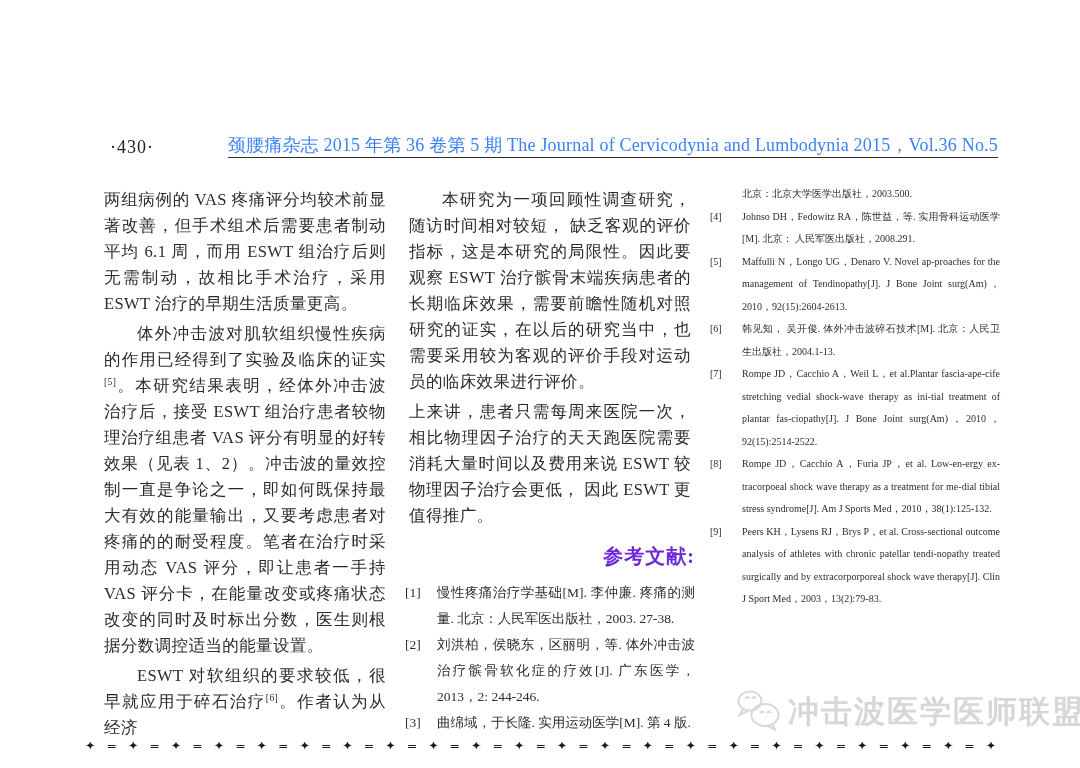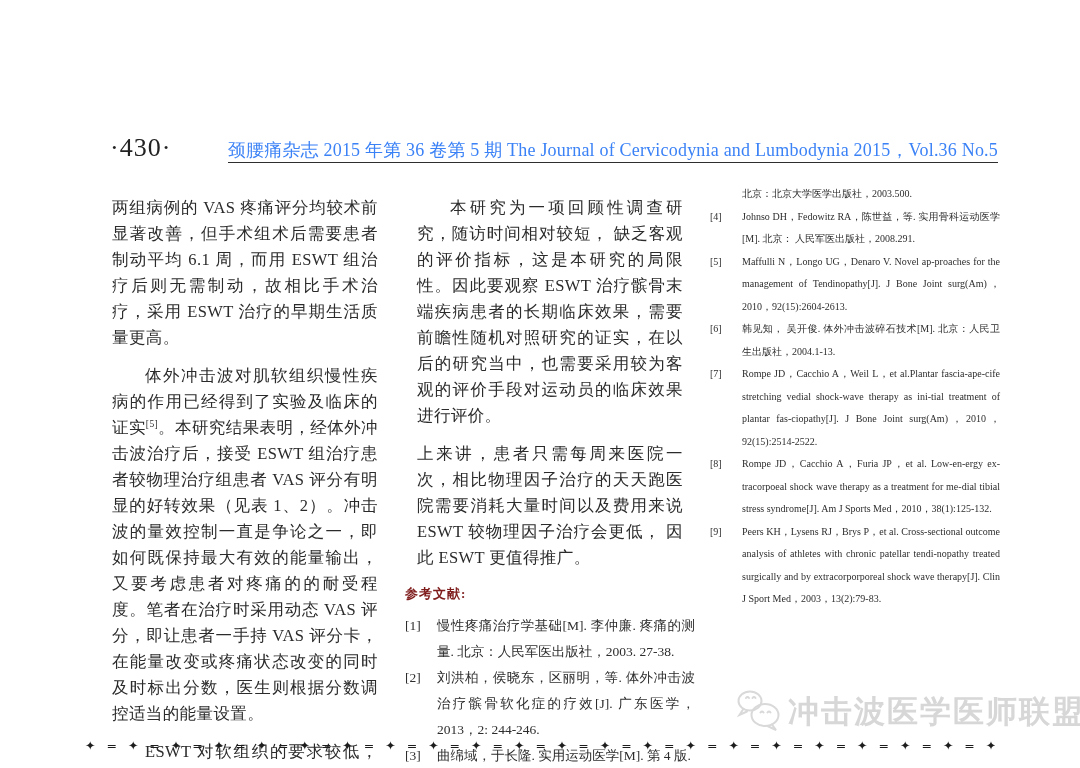--- a/index.html
+++ b/index.html
@@ -2,37 +2,37 @@
 <html><head>
 <meta charset="utf-8">
 <style>
   html,body{margin:0;padding:0;background:#ffffff;}
   .page{
     position:relative;width:1080px;height:768px;background:#ffffff;overflow:hidden;
     font-family:"Liberation Serif","DejaVu Serif",serif;color:#2b2b2b;
   }
   
   .header{position:absolute;top:133px;left:110px;width:888px;display:flex;justify-content:space-between;align-items:flex-end;}
-  .page-num{font-size:26px;letter-spacing:1px;color:#222;}
+  .page-num{font-size:18px;letter-spacing:1px;color:#222;}
   .journal-title{
     font-size:18px;color:#3b82f6;letter-spacing:0.2px;
     border-bottom:1.5px solid #2e2e2e;white-space:nowrap;
   }
   
   .columns{position:absolute;top:183px;left:100px;width:900px;display:flex;gap:15px;}
   .col{width:290px;}
   p.body-para{
-    margin:12px;font-size:16.5px;line-height:26px;text-align:justify;
+    margin:4px;font-size:16.5px;line-height:26px;text-align:justify;
     letter-spacing:0.4px;color:#2b2b2b;
   }
   .indent{text-indent:2em;}
   sup.cite{font-size:9.5px;vertical-align:super;line-height:0;}
   .ref-heading{
-    text-align:left;font-weight:bold;font-size:13px;
-    margin:14px 0 10px 0;letter-spacing:1px;color:#7f1d1d;
+    text-align:right;font-weight:bold;font-size:20px;
+    margin:14px 0 10px 0;letter-spacing:1px;color:#6d28d9;
   }
   .ref-list{margin:0;}
   .ref-item{display:flex;align-items:flex-start;}
   .ref-num{flex:none;width:32px;}
   .ref-text{flex:1;text-align:justify;}
   .refs-mid .ref-item{font-size:13.5px;line-height:26px;color:#2d2d2d;}
   .refs-right .ref-item{font-size:10px;line-height:22.5px;color:#2d2d2d;}
   
   .watermark{position:absolute;top:688px;left:736px;display:flex;align-items:center;gap:6px;}
   .wm-text{

